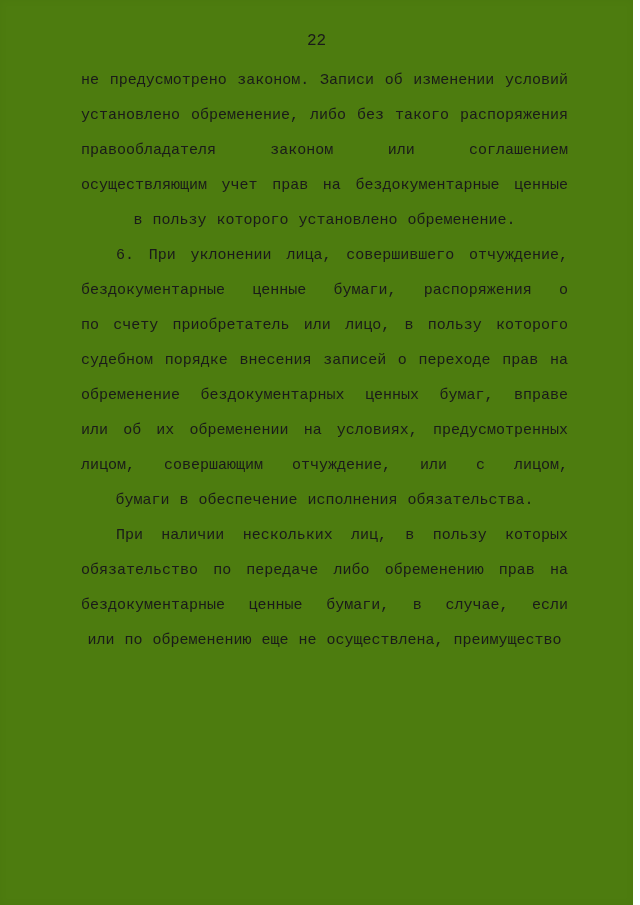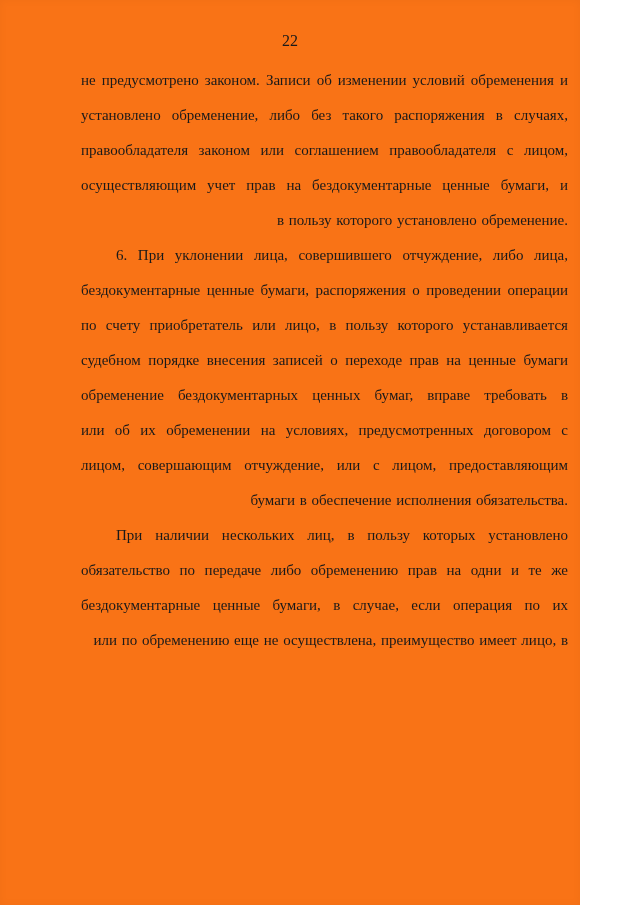--- a/index.html
+++ b/index.html
@@ -2,25 +2,25 @@
 <html><head>
 <meta charset="utf-8">
 <style>
   html, body {
     margin: 0;
     padding: 0;
     background: #ffffff;
   }
   .page {
     position: relative;
-    width: 580px;
+    width: 633px;
     height: 905px;
-    background: #f97316;
+    background: #4d7c0f;
     box-shadow: inset 0 0 8px rgba(0,0,0,0.04);
-    font-family: Liberation Serif, serif;
+    font-family: Liberation Mono, monospace;
     color: #1a1a1a;
     overflow: hidden;
   }
   .page-number {
     position: absolute;
     top: 31px;
     left: 0;
     width: 100%;
     height: 20px;
     line-height: 20px;
@@ -31,21 +31,21 @@
     position: absolute;
     top: 63px;
     left: 81px;
     width: 487px;
   }
   .line {
     height: 35px;
     line-height: 35px;
     font-size: 15px;
     overflow: hidden;
-    text-align: right;
+    text-align: center;
     word-spacing: 1px;
   }
   .line.just {
     text-align: justify;
     text-align-last: justify;
     text-justify: inter-word;
   }
   .line.ind {
     text-indent: 35px;
   }

